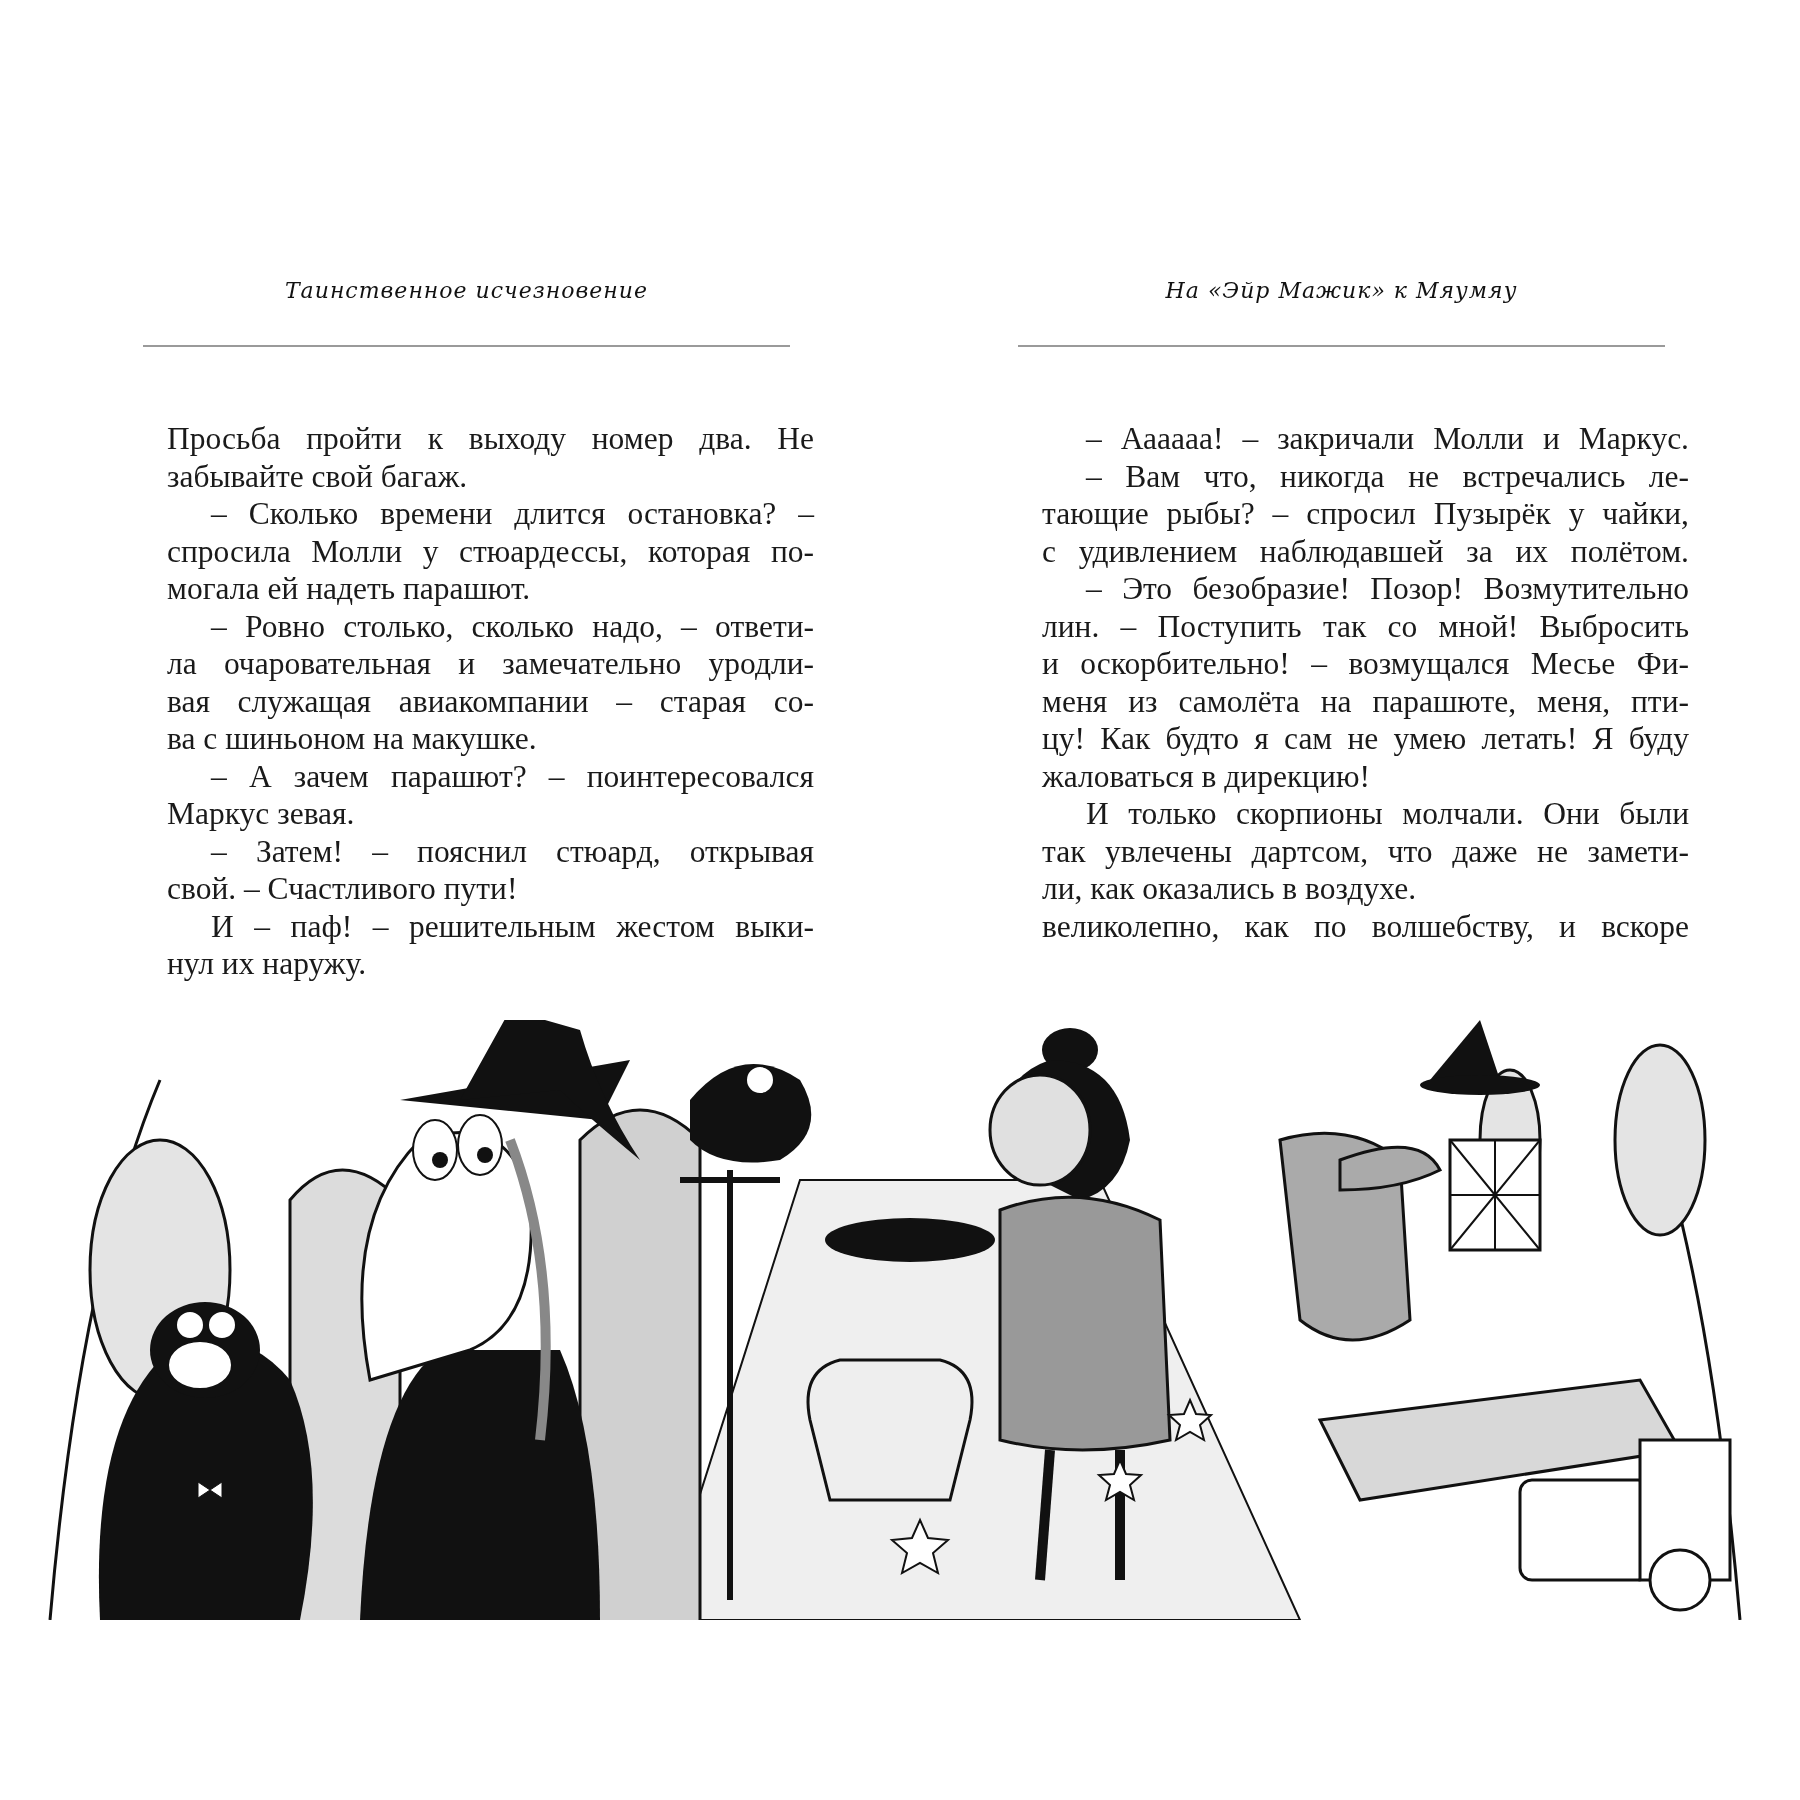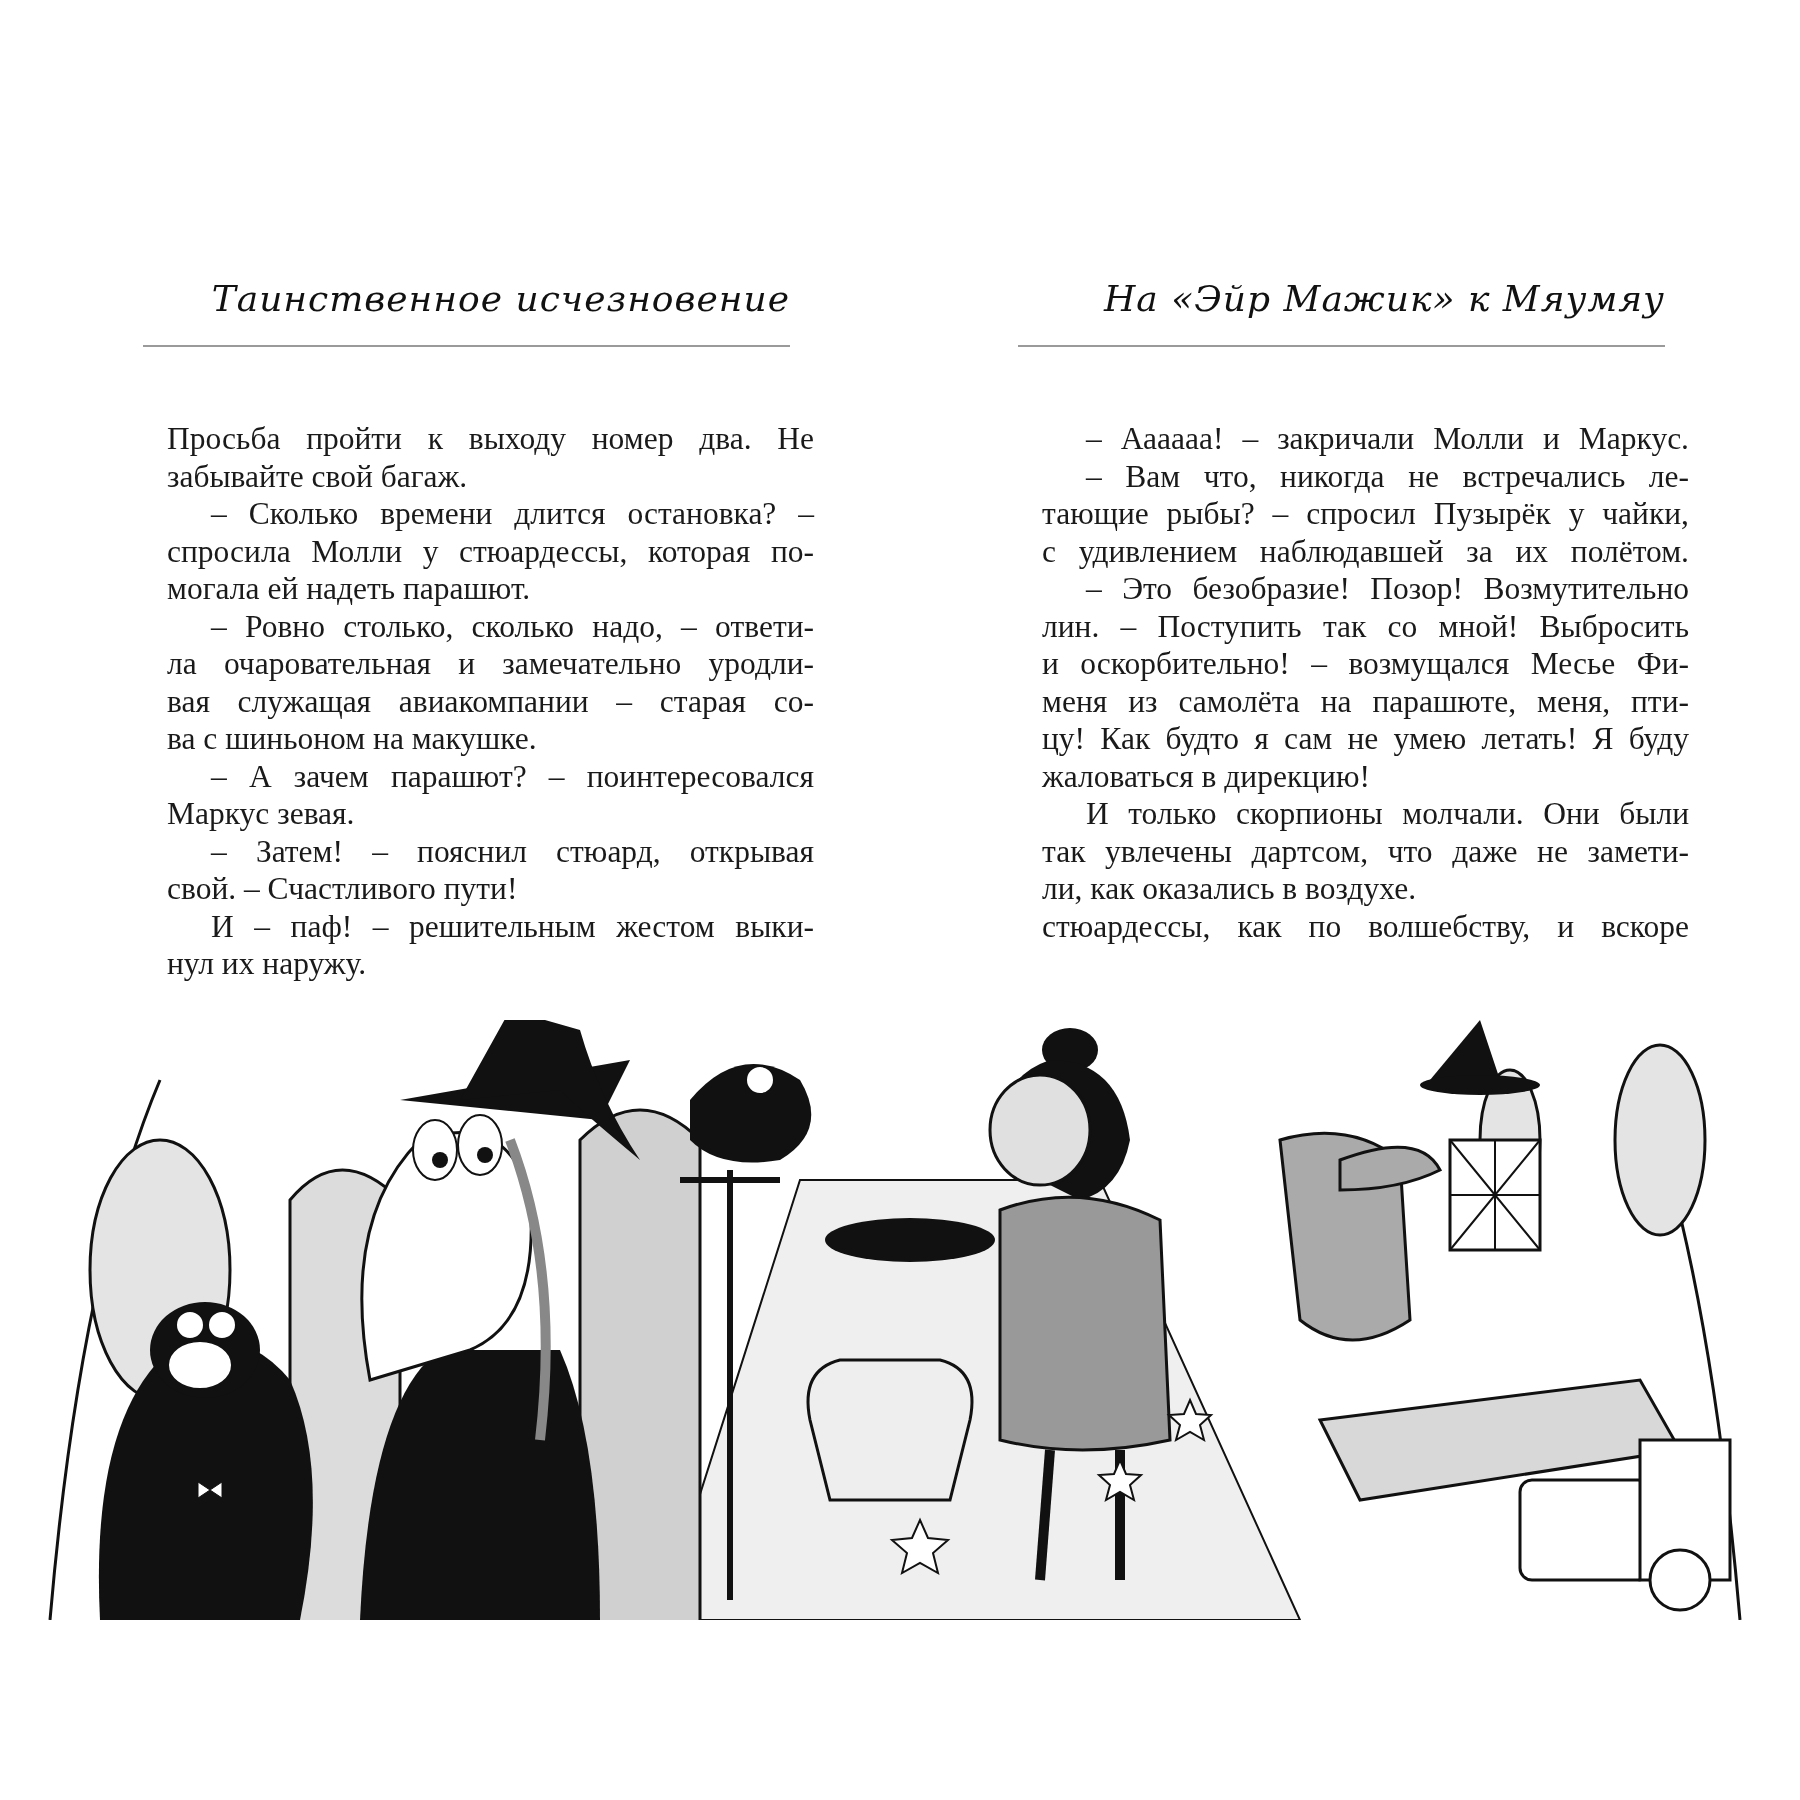--- a/index.html
+++ b/index.html
@@ -1,20 +1,20 @@
 <!DOCTYPE html>
 <html><head>
 <meta charset="utf-8">
 <style>
   html,body{margin:0;padding:0;background:#fff;}
   body{width:1800px;height:1800px;position:relative;overflow:hidden;font-family:"DejaVu Serif",serif;color:#1a1a1a;}
   .page{position:absolute;top:0;}
   .left{left:143px;width:647px;}
   .right{left:1018px;width:647px;}
-  .running-head{position:absolute;top:278px;width:100%;text-align:right;font-family:"DejaVu Serif",serif;font-style:italic;font-size:36px;letter-spacing:1px;color:#111;}
+  .running-head{position:absolute;top:278px;width:100%;text-align:center;font-family:"DejaVu Serif",serif;font-style:italic;font-size:22px;letter-spacing:1px;color:#111;}
   .rule{position:absolute;top:345px;left:0;width:100%;height:2px;background:#9a9a9a;}
   .text{position:absolute;top:420px;left:0;width:100%;font-family:"Liberation Serif",serif;font-size:31.5px;line-height:37.5px;text-align:justify;margin-left:24px;}
   .line{display:block;white-space:nowrap;text-align-last:justify;}
   .line.last{text-align-last:left;}
   .line.indent{padding-left:44px;}
   .illustration{position:absolute;left:40px;top:1020px;width:1720px;height:600px;}
 </style>
 </head>
 <body>
 
@@ -50,21 +50,21 @@
       <span class="line">с удивлением наблюдавшей за их полётом.</span>
       <span class="line indent">– Это безобразие! Позор! Возмутительно</span>
       <span class="line">лин. – Поступить так со мной! Выбросить</span>
       <span class="line">и оскорбительно! – возмущался Месье Фи-</span>
       <span class="line">меня из самолёта на парашюте, меня, пти-</span>
       <span class="line">цу! Как будто я сам не умею летать! Я буду</span>
       <span class="line last">жаловаться в дирекцию!</span>
       <span class="line indent">И только скорпионы молчали. Они были</span>
       <span class="line">так увлечены дартсом, что даже не замети-</span>
       <span class="line last">ли, как оказались в воздухе.</span>
-      <span class="line">стюардессы, как по волшебству, и вскоре</span>
+      <span class="line">великолепно, как по волшебству, и вскоре</span>
     </div>
 </div>
 
 <svg class="illustration" viewBox="0 0 1720 600">
 
   <path d="M10,600 Q40,250 120,60" fill="none" stroke="#111" stroke-width="3"></path>
   <path d="M1700,600 Q1670,250 1600,60" fill="none" stroke="#111" stroke-width="3"></path>
 
   <path d="M620,600 L760,160 L1060,160 L1260,600 Z" fill="#efefef" stroke="#111" stroke-width="2"></path>
 

